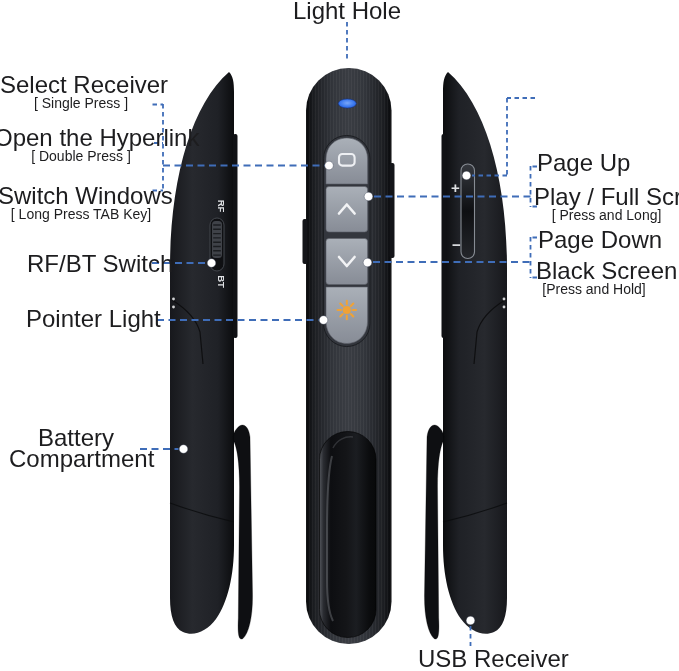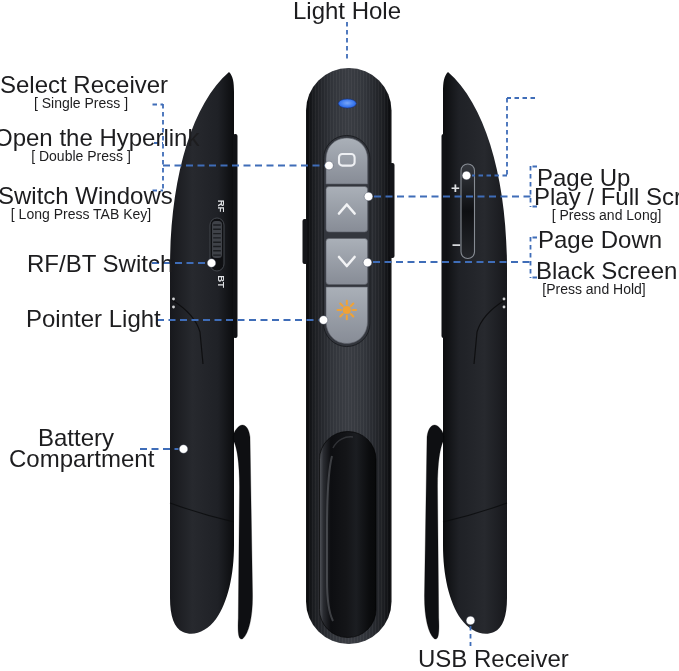--- a/index.html
+++ b/index.html
@@ -203,21 +203,21 @@
 
 <div class="co center" style="left:26px;top:308px;width:127px;">
   <div class="main">Pointer Light</div>
 </div>
 
 <div class="co center" style="left:9px;top:427px;width:134px;">
   <div class="main wrap">Battery Compartment</div>
 </div>
 
 
-<div class="co" style="left:537px;top:167px;text-align:center;">
+<div class="co" style="left:537px;top:152px;text-align:center;">
   <div class="main">Page Up</div>
 </div>
 
 <div class="co center" style="left:534px;top:186px;width:145px;">
   <div class="main">Play / Full Screen</div>
   <div class="sub">[ Press and Long]</div>
 </div>
 
 <div class="co center" style="left:536px;top:260px;width:116px;">
   <div class="main">Black Screen</div>

